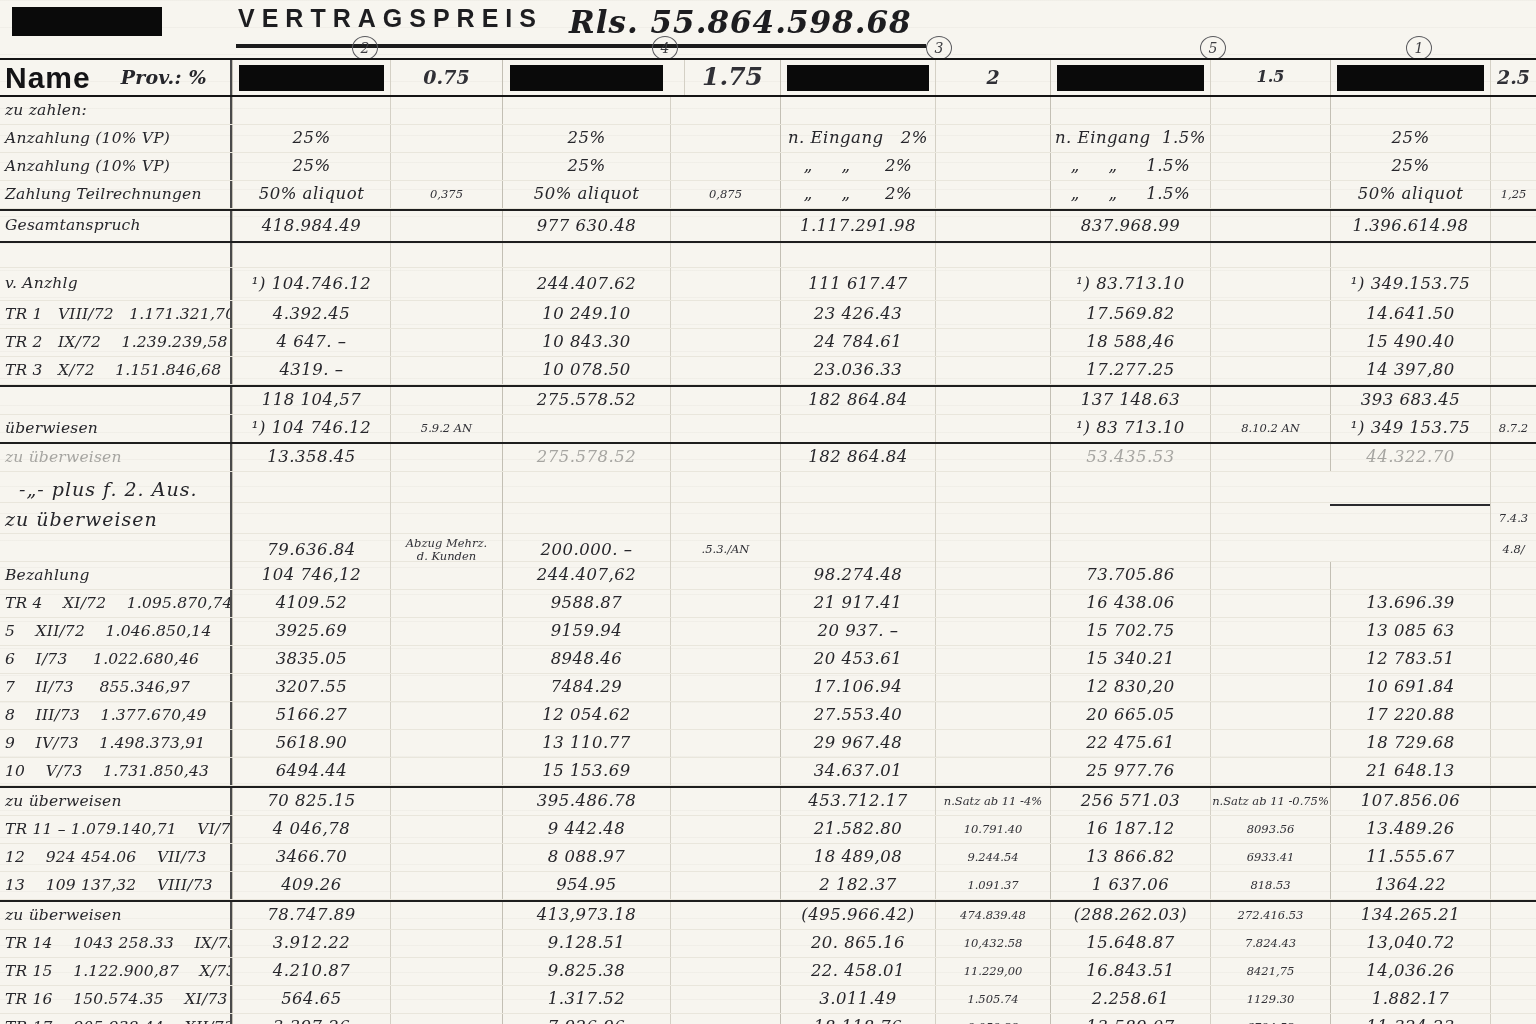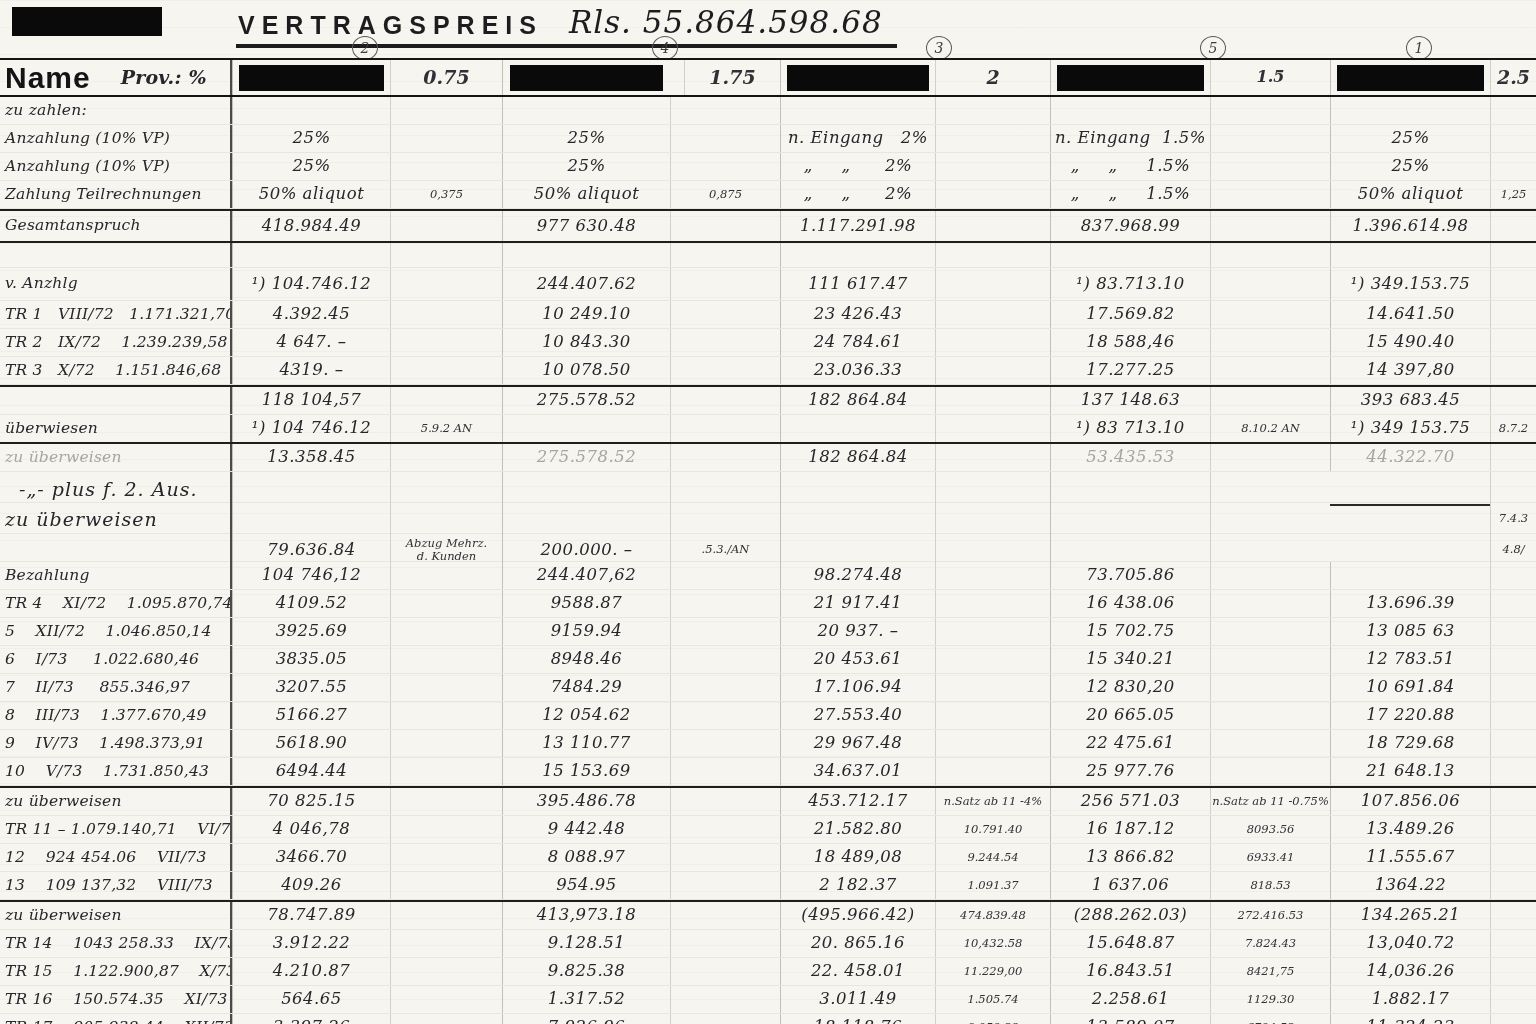--- a/index.html
+++ b/index.html
@@ -5,25 +5,25 @@
   html,body{margin:0;padding:0;background:#e8e6e0;}
   .page{position:relative;width:1536px;height:1024px;background:#f7f5ef;overflow:hidden;
         font-family:"DejaVu Serif",serif;color:#26262b;}
   .page::before{content:"";position:absolute;inset:0;
         background:repeating-linear-gradient(180deg,rgba(120,115,100,.05) 0 1px,transparent 1px 27px);
         pointer-events:none;}
   
   .titlezone{position:absolute;top:0;left:0;width:1536px;height:58px;}
   .redact{background:#0a0a0a;}
   .top-redact{position:absolute;top:7px;left:12px;width:150px;height:29px;}
-  .title-wrap{position:absolute;top:4px;left:236px;display:flex;align-items:flex-end;gap:26px;
+  .title-wrap{position:absolute;top:4px;left:236px;display:flex;align-items:flex-start;gap:26px;
         border-bottom:4px solid #1c1c1c;padding:0 14px 4px 2px;}
   .title-print{font-family:"Liberation Sans",sans-serif;font-weight:bold;font-size:25px;
         letter-spacing:7px;color:#1d1d20;}
-  .title-price{font-style:italic;font-weight:normal;font-size:31px;letter-spacing:1px;color:#1d1d20;}
+  .title-price{font-style:italic;font-weight:bold;font-size:31px;letter-spacing:1px;color:#1d1d20;}
   .circ{position:absolute;top:36px;width:24px;height:22px;border:1.5px solid #5a5a5e;border-radius:50%;
         display:flex;align-items:center;justify-content:center;font-size:14px;font-style:italic;color:#3c3c40;}
   
   .tbl{position:absolute;top:58px;left:0;width:1536px;}
   .row{display:grid;grid-template-columns:232px 158px 112px 168px 110px 155px 115px 160px 120px 160px 46px;
         height:27px;border-bottom:1px solid #e9e6dc;}
   .row.h30{height:30px}.row.h32{height:32px}
   .row.spacer{height:24px}
   .row.rule-top{border-top:2.5px solid #1e1e1e;}
   .row.rule-bottom{border-bottom:2.5px solid #1e1e1e;}
@@ -72,21 +72,21 @@
   <div class="tbl">
     <div class="row head">
       <div class="cell c-label head-label">
         <span class="nm">Name</span>
         <span class="prov">Prov.: %</span>
         <span class="arrow">→</span>
       </div>
     <div class="cell c-m2"><div class="redact name-box"></div></div>
         <div class="cell c-s2" style="font-size: 19px; ">0.75</div>
         <div class="cell c-m4"><div class="redact name-box"></div></div>
-        <div class="cell c-s4" style="font-size: 19px; font-style: italic; margin-left: 14px;">1.75</div>
+        <div class="cell c-s4" style="font-size: 25px; font-style: italic; margin-left: 14px;">1.75</div>
         <div class="cell c-m3"><div class="redact name-box"></div></div>
         <div class="cell c-s3" style="font-size: 19px; font-style: italic;">2</div>
         <div class="cell c-m5"><div class="redact name-box"></div></div>
         <div class="cell c-s5" style="font-size: 16px; font-style: italic;">1.5</div>
         <div class="cell c-m1"><div class="redact name-box"></div></div>
         <div class="cell c-s1" style="font-size: 19px; font-style: italic;">2.5</div>
       </div>
     <div id="body-rows">
         <div class="row">
           <div class="cell c-label">zu zahlen:</div>

